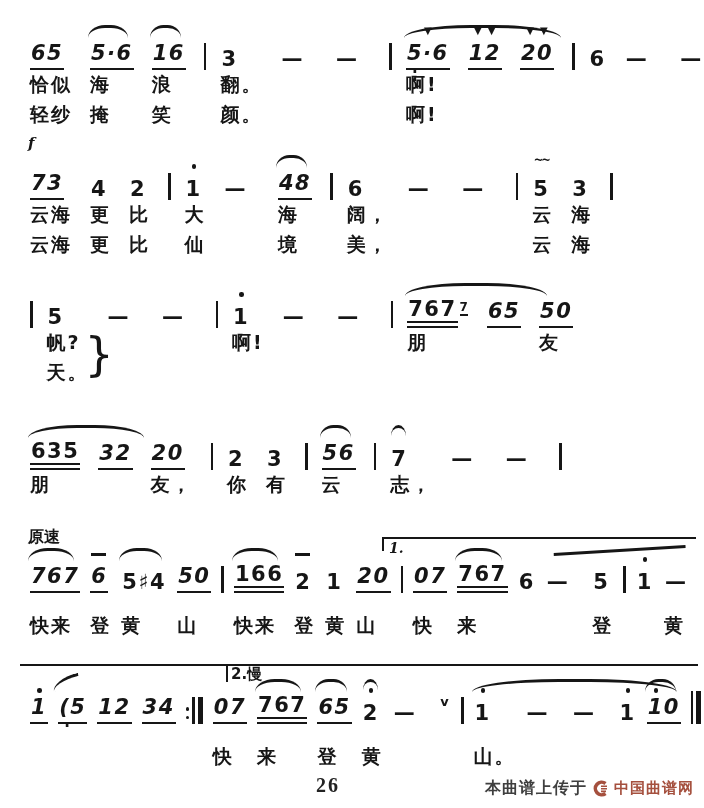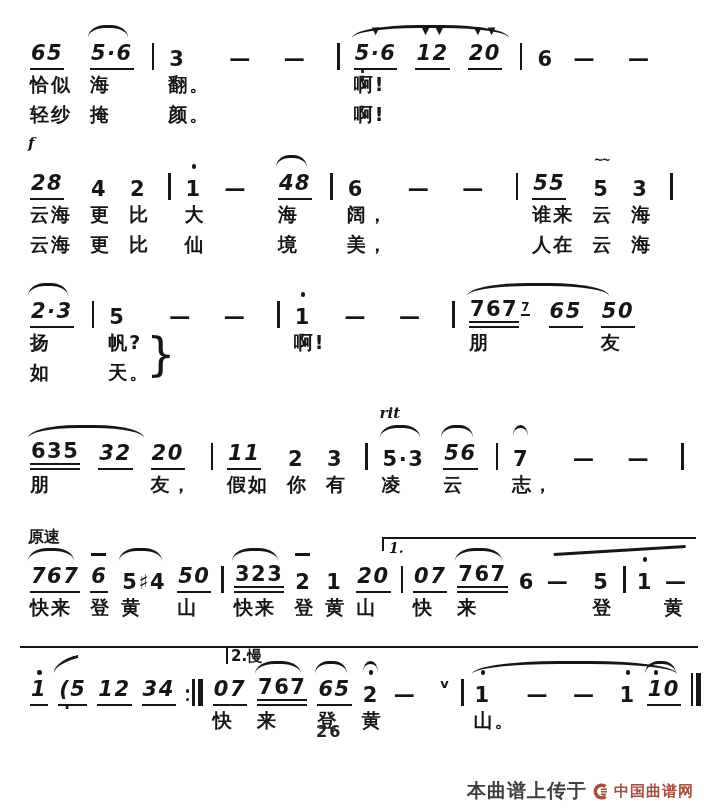--- a/index.html
+++ b/index.html
@@ -4,21 +4,21 @@
 <style>
   html,body{margin:0;padding:0;background:#ffffff;width:704px;height:808px;overflow:hidden;}
   .sheet{position:relative;width:704px;height:808px;padding:2px 12px 0 30px;box-sizing:border-box;
          font-family:"DejaVu Sans",sans-serif;color:#161616;}
   .sys{position:relative;display:flex;align-items:flex-start;padding-top:40px;}
   .s1{margin-bottom:2px;} .s2{margin-bottom:0;} .s3{margin-bottom:14px;}
   .s4{margin-bottom:25px;} .s5{margin-bottom:15px;}
   .cell{position:relative;display:flex;flex-direction:column;align-items:flex-start;
         margin-right:18px;color:#161616;}
   .dash{margin-right:30px;}
-  .s5 .cell,.s6 .cell{margin-right:10px;}
+  .s5 .cell,.s6 .cell{margin-right:10px;gap:18px;}
   .s5 .dash,.s6 .dash{margin-right:22px;}
   .barcell{margin-right:14px;}
   .nt{height:28px;display:flex;align-items:flex-end;white-space:pre;}
   .ntx{font-weight:700;font-size:21px;line-height:21px;letter-spacing:1.5px;padding:0 1px;
        font-family:"DejaVu Sans",sans-serif;}
   .u1{border-bottom:2.5px solid #161616;padding-bottom:4px;font-style:italic;}
   .u2{border-bottom:7px double #161616;padding-bottom:1px;}
   .br{font-size:13px !important;transform:translateY(-12px);}
   .lyr{height:30px;line-height:28px;font-weight:700;font-size:19px;letter-spacing:2px;
        white-space:pre;font-family:"DejaVu Sans","Liberation Sans",sans-serif;}
@@ -49,41 +49,47 @@
           border-top:2.5px solid #161616;border-left:2.5px solid #161616;}
   .vlab{position:absolute;top:1px;left:5px;font-style:italic;font-weight:700;font-size:14px;
         font-family:"DejaVu Serif",serif;}
   .volta2line{position:absolute;top:8px;left:-10px;right:-6px;border-top:2.5px solid #161616;}
   .vlab2{position:absolute;top:10px;left:196px;font-weight:700;font-size:15px;line-height:16px;
          border-left:2.5px solid #161616;padding-left:3px;background:#fff;}
   .tieout{position:absolute;top:24px;right:6px;width:132px;height:12px;
           border-top:3px solid #161616;transform:rotate(-3.5deg);}
   .tiein{position:absolute;top:20px;left:22px;width:28px;height:10px;border-top:3px solid #161616;
          border-radius:100% 0 0 0;transform:rotate(-14deg);}
-  .pageno{position:absolute;top:722px;left:316px;font-weight:700;font-size:16px;letter-spacing:2px;color:#222;}
+  .pageno{position:absolute;top:774px;left:316px;font-weight:700;font-size:20px;letter-spacing:2px;color:#222;font-family:Liberation Serif, serif;}
   .credit{position:absolute;top:778px;right:10px;display:flex;align-items:center;gap:5px;}
-  .uptext{font-weight:700;font-size:19px;color:#3f3f3f;letter-spacing:1px;}
+  .uptext{font-weight:700;font-size:16px;color:#3f3f3f;letter-spacing:1px;}
   .sitename{font-weight:700;font-size:15px;color:#a5503e;letter-spacing:1px;}
 </style>
 </head>
 <body>
 
 <div class="sheet">
   <div class="sys s1">
       <div class="cell">
         <span class="nt"><span class="ntx u1">65</span></span>
         <span class="lyr">恰似</span>
         <span class="lyr">轻纱</span>
       </div>
       <div class="cell">
         <i class="slur" style="width: 92%;"></i>
         <span class="nt"><span class="ntx u1">5·6</span></span>
         <span class="lyr">海</span>
         <span class="lyr">掩</span>
       </div>
+      <div class="cell">
+        <i class="slur" style="width: 92%;"></i>
+        <span class="nt"><span class="ntx u1">16</span></span>
+        <span class="lyr">浪</span>
+        <span class="lyr">笑</span>
+      </div>
       <div class="cell barcell">
         <span class="bar">
           <i class="bl"></i>
         </span>
       </div>
       <div class="cell">
         <span class="nt"><span class="ntx">3</span></span>
         <span class="lyr">翻。</span>
         <span class="lyr">颜。</span>
       </div>
@@ -139,21 +145,21 @@
       </div>
       <div class="cell dash">
         <span class="nt"><span class="ntx">—</span></span>
         <span class="lyr"></span>
         <span class="lyr"></span>
       </div>
     </div>
   <div class="sys s2">
       <div class="cell">
         <span class="mark it">f</span>
-        <span class="nt"><span class="ntx u1">28</span></span>
+        <span class="nt"><span class="ntx u1">73</span></span>
         <span class="lyr">云海</span>
         <span class="lyr">云海</span>
       </div>
       <div class="cell">
         <span class="nt"><span class="ntx">4</span></span>
         <span class="lyr">更</span>
         <span class="lyr">更</span>
       </div>
       <div class="cell">
         <span class="nt"><span class="ntx">2</span></span>
@@ -199,50 +205,39 @@
       </div>
       <div class="cell dash">
         <span class="nt"><span class="ntx">—</span></span>
         <span class="lyr"></span>
         <span class="lyr"></span>
       </div>
       <div class="cell barcell">
         <span class="bar">
           <i class="bl"></i>
         </span>
-      </div>
-      <div class="cell">
-        <span class="nt"><span class="ntx u1">55</span></span>
-        <span class="lyr">谁来</span>
-        <span class="lyr">人在</span>
       </div>
       <div class="cell">
         <span class="trill">~~</span>
         <span class="nt"><span class="ntx">5</span></span>
         <span class="lyr">云</span>
         <span class="lyr">云</span>
       </div>
       <div class="cell">
         <span class="nt"><span class="ntx">3</span></span>
         <span class="lyr">海</span>
         <span class="lyr">海</span>
       </div>
       <div class="cell barcell">
         <span class="bar">
           <i class="bl"></i>
         </span>
       </div>
     </div>
   <div class="sys s3">
-      <div class="cell">
-        <i class="slur" style="width: 92%;"></i>
-        <span class="nt"><span class="ntx u1">2·3</span></span>
-        <span class="lyr">扬</span>
-        <span class="lyr">如</span>
-      </div>
       <div class="cell barcell">
         <span class="bar">
           <i class="bl"></i>
         </span>
       </div>
       <div class="cell">
         <span class="nt"><span class="ntx">5</span></span>
         <span class="brace">}</span>
         <span class="lyr">帆?</span>
         <span class="lyr">天。</span>
@@ -313,41 +308,31 @@
       <div class="cell">
         <span class="nt"><span class="ntx u1">20</span></span>
         <span class="lyr">友，</span>
       </div>
       <div class="cell barcell">
         <span class="bar">
           <i class="bl"></i>
         </span>
       </div>
       <div class="cell">
-        <span class="nt"><span class="ntx u1">11</span></span>
-        <span class="lyr">假如</span>
-      </div>
-      <div class="cell">
         <span class="nt"><span class="ntx">2</span></span>
         <span class="lyr">你</span>
       </div>
       <div class="cell">
         <span class="nt"><span class="ntx">3</span></span>
         <span class="lyr">有</span>
       </div>
       <div class="cell barcell">
         <span class="bar">
           <i class="bl"></i>
         </span>
-      </div>
-      <div class="cell">
-        <span class="mark it">rit</span>
-        <i class="slur" style="width: 92%;"></i>
-        <span class="nt"><span class="ntx">5·3</span></span>
-        <span class="lyr">凌</span>
       </div>
       <div class="cell">
         <i class="slur" style="width: 92%;"></i>
         <span class="nt"><span class="ntx u1">56</span></span>
         <span class="lyr">云</span>
       </div>
       <div class="cell barcell">
         <span class="bar">
           <i class="bl"></i>
         </span>
@@ -396,21 +381,21 @@
         <span class="nt"><span class="ntx u1">50</span></span>
         <span class="lyr">山</span>
       </div>
       <div class="cell barcell">
         <span class="bar">
           <i class="bl"></i>
         </span>
       </div>
       <div class="cell">
         <i class="slur" style="width: 92%;"></i>
-        <span class="nt"><span class="ntx u2">323</span></span>
+        <span class="nt"><span class="ntx u2">166</span></span>
         <span class="lyr">快来</span>
       </div>
       <div class="cell">
         <i class="ten"></i>
         <span class="nt"><span class="ntx">2</span></span>
         <span class="lyr">登</span>
       </div>
       <div class="cell">
         <span class="nt"><span class="ntx">1</span></span>
         <span class="lyr">黄</span>

